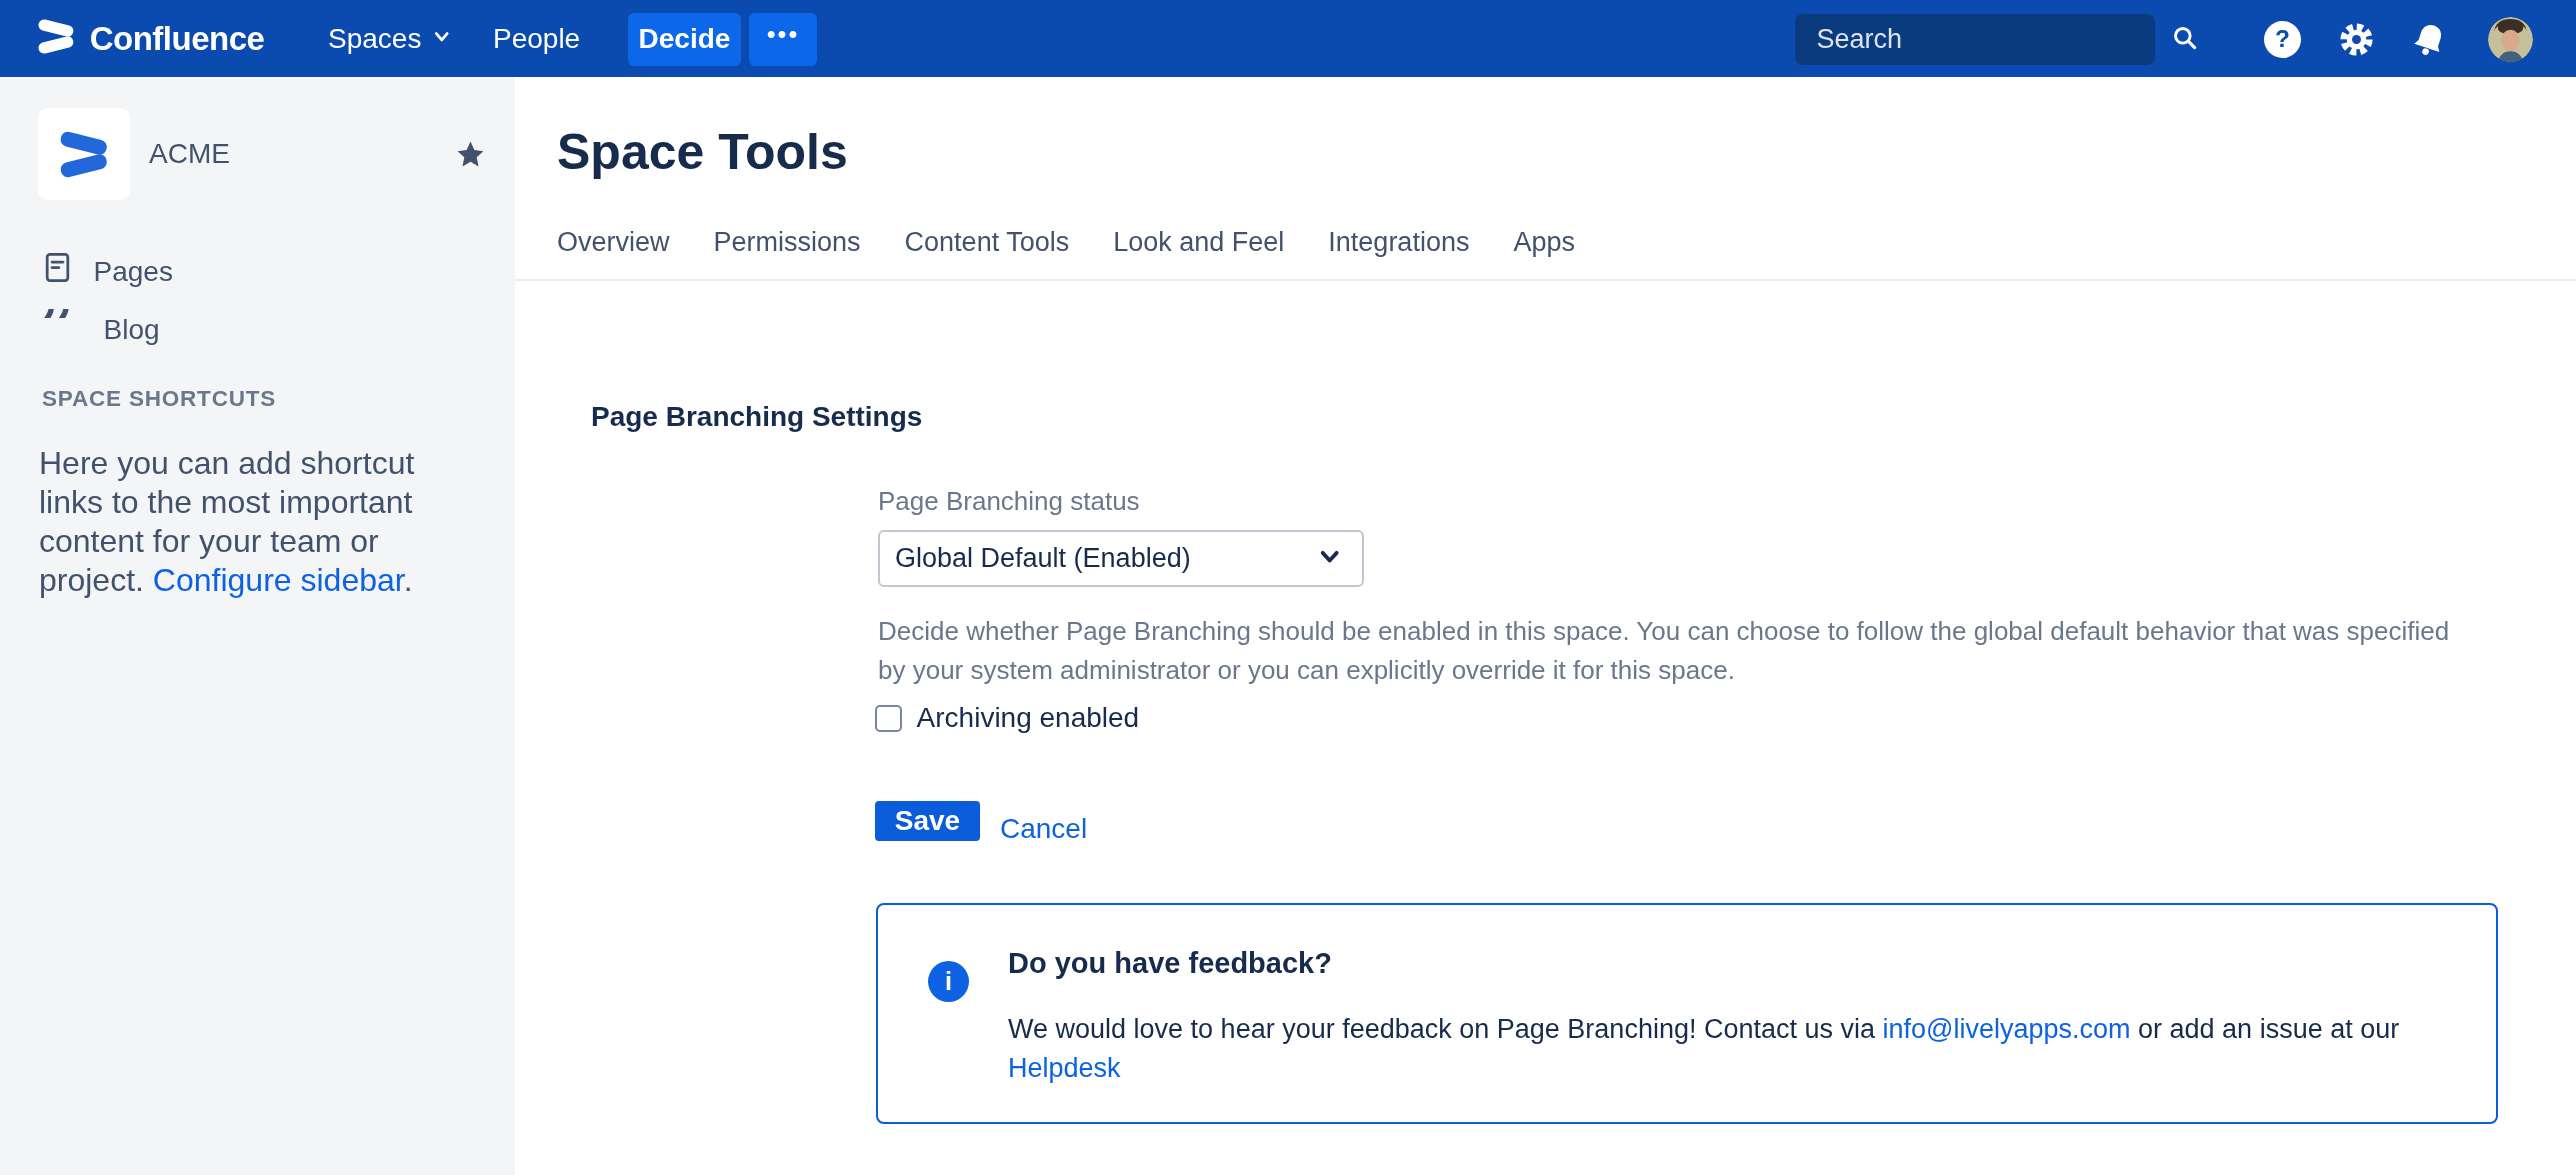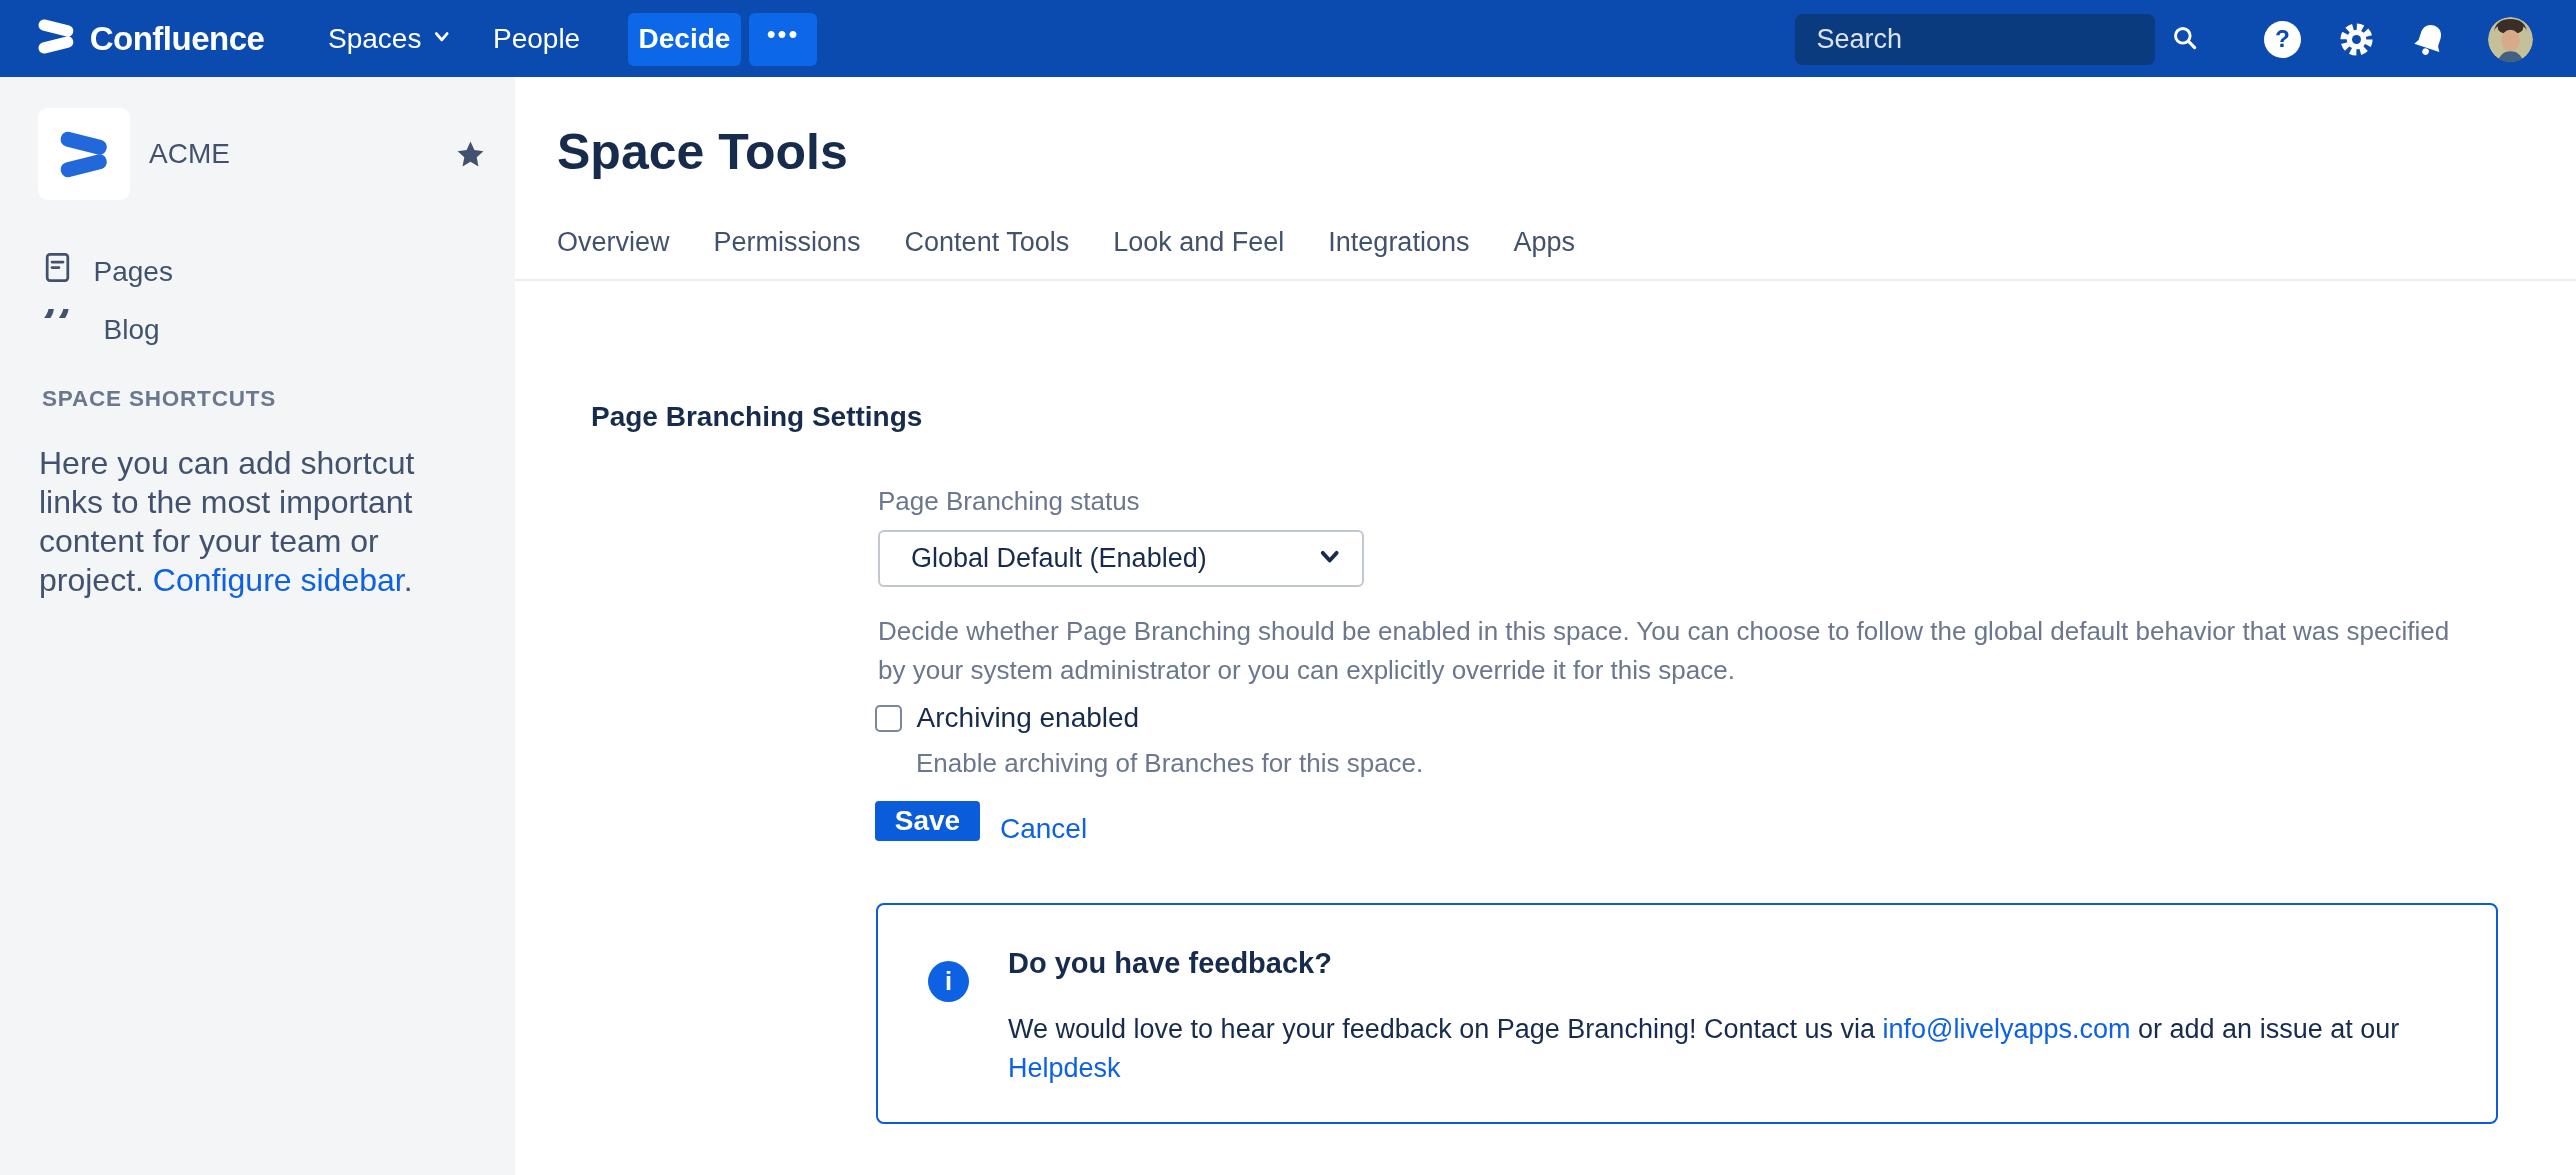--- a/index.html
+++ b/index.html
@@ -49,21 +49,21 @@
   .main { position:absolute; left:515px; top:77px; width:2061px; height:1099px; background:#fff; }
   .page-title { position:absolute; left:42px; top:46px; font-size:50px; font-weight:700; color:#172B4D; }
   .tabs { position:absolute; left:42px; top:150px; display:flex; gap:44px; }
   .tab { font-size:27px; color:#42526E; cursor:pointer; }
   .tabs-divider { position:absolute; left:0; top:202px; width:2061px; height:2px; background:#EBECF0; }
 
   .section-h { position:absolute; left:76px; top:324px; font-size:28px; font-weight:700; color:#172B4D; }
   .field-label { position:absolute; left:363px; top:409px; font-size:26px; color:#6B778C; }
   .select { position:absolute; left:363px; top:453px; width:486px; height:57px; border:2px solid #C1C7D0;
             border-radius:5.9px; background:#fff; display:flex; align-items:center; cursor:pointer; }
-  .select .val { font-size:27px; color:#172B4D; padding-left:31px; flex:1; }
+  .select .val { font-size:27px; color:#172B4D; padding-left:15px; flex:1; }
   .select .chev { margin-right:19.5px; }
   .field-desc { position:absolute; left:363px; top:535px; width:1601px; font-size:26px;
                 line-height:39px; color:#6B778C; }
   .check-row { position:absolute; left:360px; top:625px; display:flex; align-items:center; gap:14.6px; cursor:pointer; }
   .checkbox { width:27px; height:27px; border:2px solid #7A869A; border-radius:4.9px; background:#fff; cursor:pointer; }
   .check-lbl { font-size:28px; color:#172B4D; }
   .check-help { position:absolute; left:401px; top:671px; font-size:26px; color:#6B778C; }
   .save-btn { position:absolute; left:360px; top:724px; width:105px; height:40px; background:#0B5CDB;
               border:none; border-radius:4px; color:#fff; font-size:28px; font-weight:700; cursor:pointer;
               font-family:"Liberation Sans", sans-serif; }
@@ -218,21 +218,20 @@
           </svg>
       </span>
     </div>
 
     <p class="field-desc">Decide whether Page Branching should be enabled in this space. You can choose to follow the global default behavior that was specified by your system administrator or you can explicitly override it for this space.</p>
 
     <div class="check-row">
       <span class="checkbox" role="checkbox" aria-checked="false"></span>
       <span class="check-lbl">Archiving enabled</span>
     </div>
-    <div class="check-help">Enable archiving of Branches for this space.</div>
 
     <button class="save-btn">Save</button>
     <a class="cancel-link link">Cancel</a>
 
     <section class="feedback">
       <i class="info-badge">i</i>
       <h3 class="fb-h">Do you have feedback?</h3>
       <p class="fb-body"><span>We would love to hear your feedback on Page Branching! Contact us via </span><a class="link">info@livelyapps.com</a><span> or add an issue at our </span><a class="link">Helpdesk</a></p>
     </section>
   </main>

